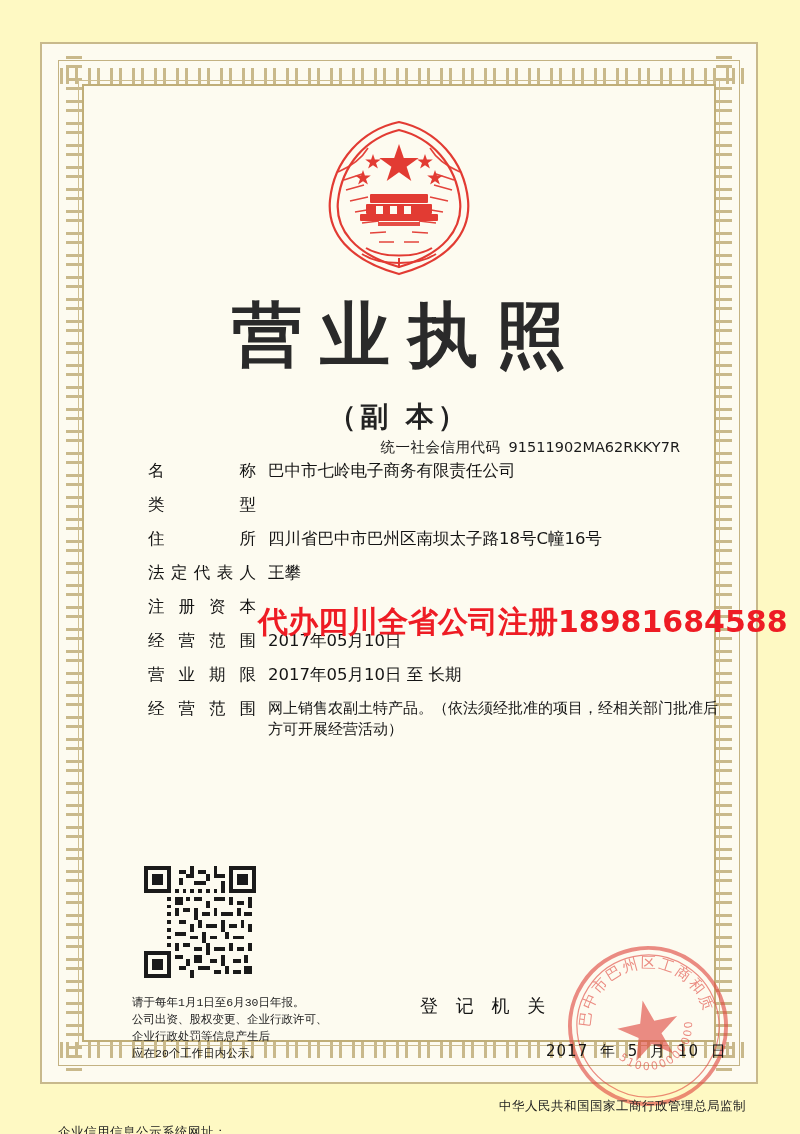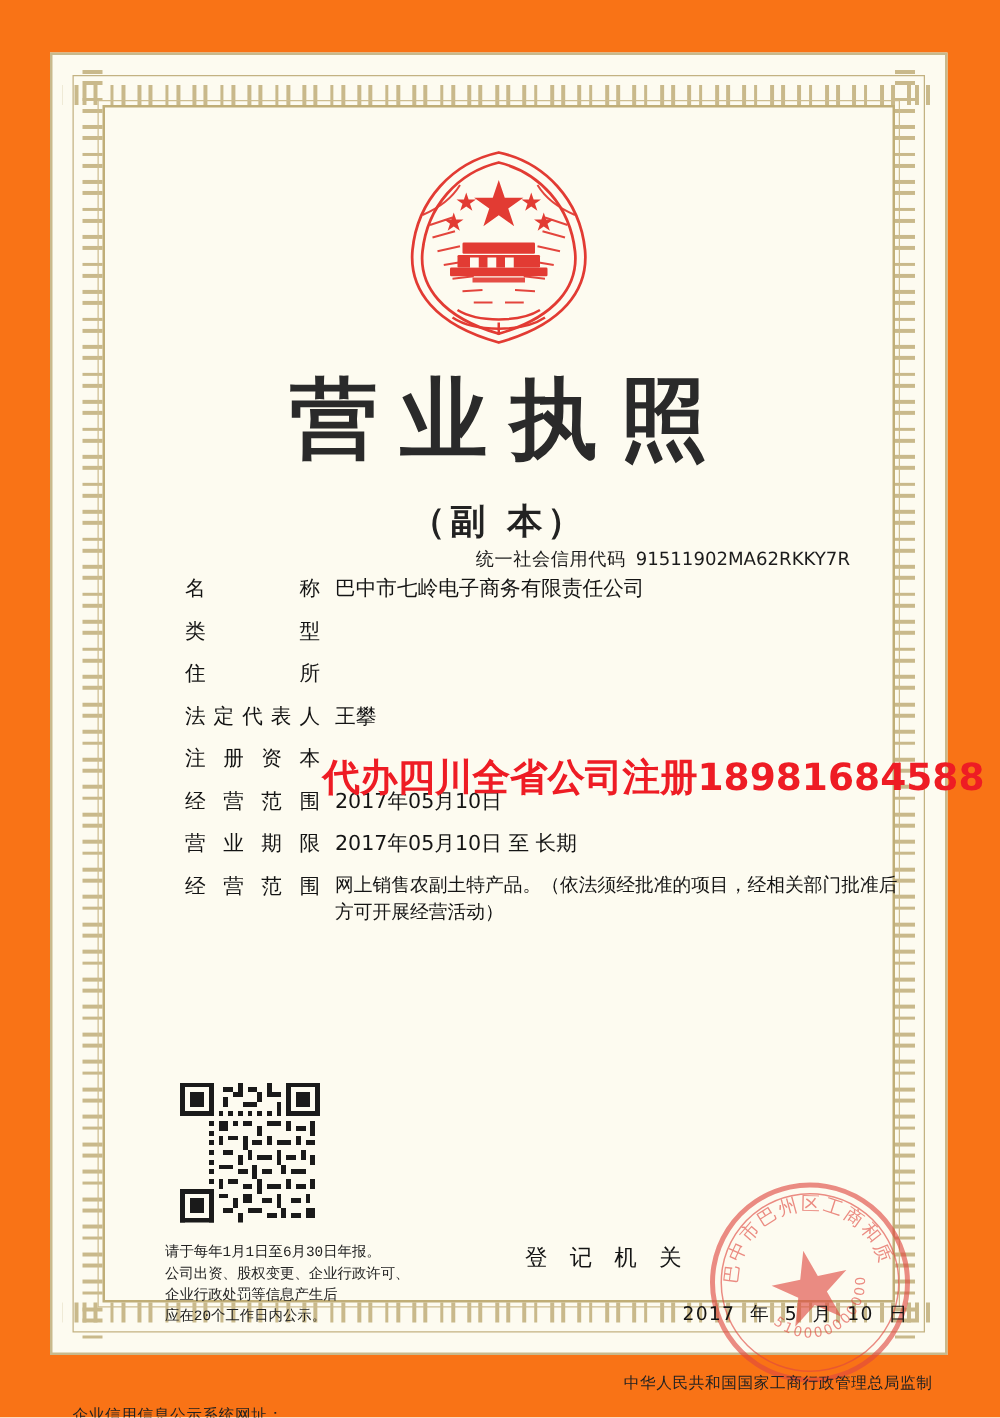--- a/index.html
+++ b/index.html
@@ -13,21 +13,21 @@
     font-family: "DejaVu Sans", "Liberation Sans", sans-serif;
     position: relative;
     overflow: hidden;
   }
 
   
   .page {
     position: absolute;
     left: 0; top: 0;
     width: 800px; height: 1134px;
-    background: #f97316;
+    background: #fef9c3;
   }
 
   
   .cert-frame {
     position: absolute;
     left: 40px;
     top: 42px;
     width: 718px;
     height: 1042px;
     background: #fdfbf0;
@@ -339,20 +339,21 @@
     <div class="fields">
       <div class="row">
         <div class="label">名称</div>
         <div class="value">巴中市七岭电子商务有限责任公司</div>
       </div>
       <div class="row">
         <div class="label">类型</div>
       </div>
       <div class="row">
         <div class="label">住所</div>
+        <div class="value">四川省巴中市巴州区南坝太子路18号C幢16号</div>
       </div>
       <div class="row">
         <div class="label">法定代表人</div>
         <div class="value">王攀</div>
       </div>
       <div class="row">
         <div class="label">注册资本</div>
         <div class="value"></div>
       </div>
       <div class="row">

